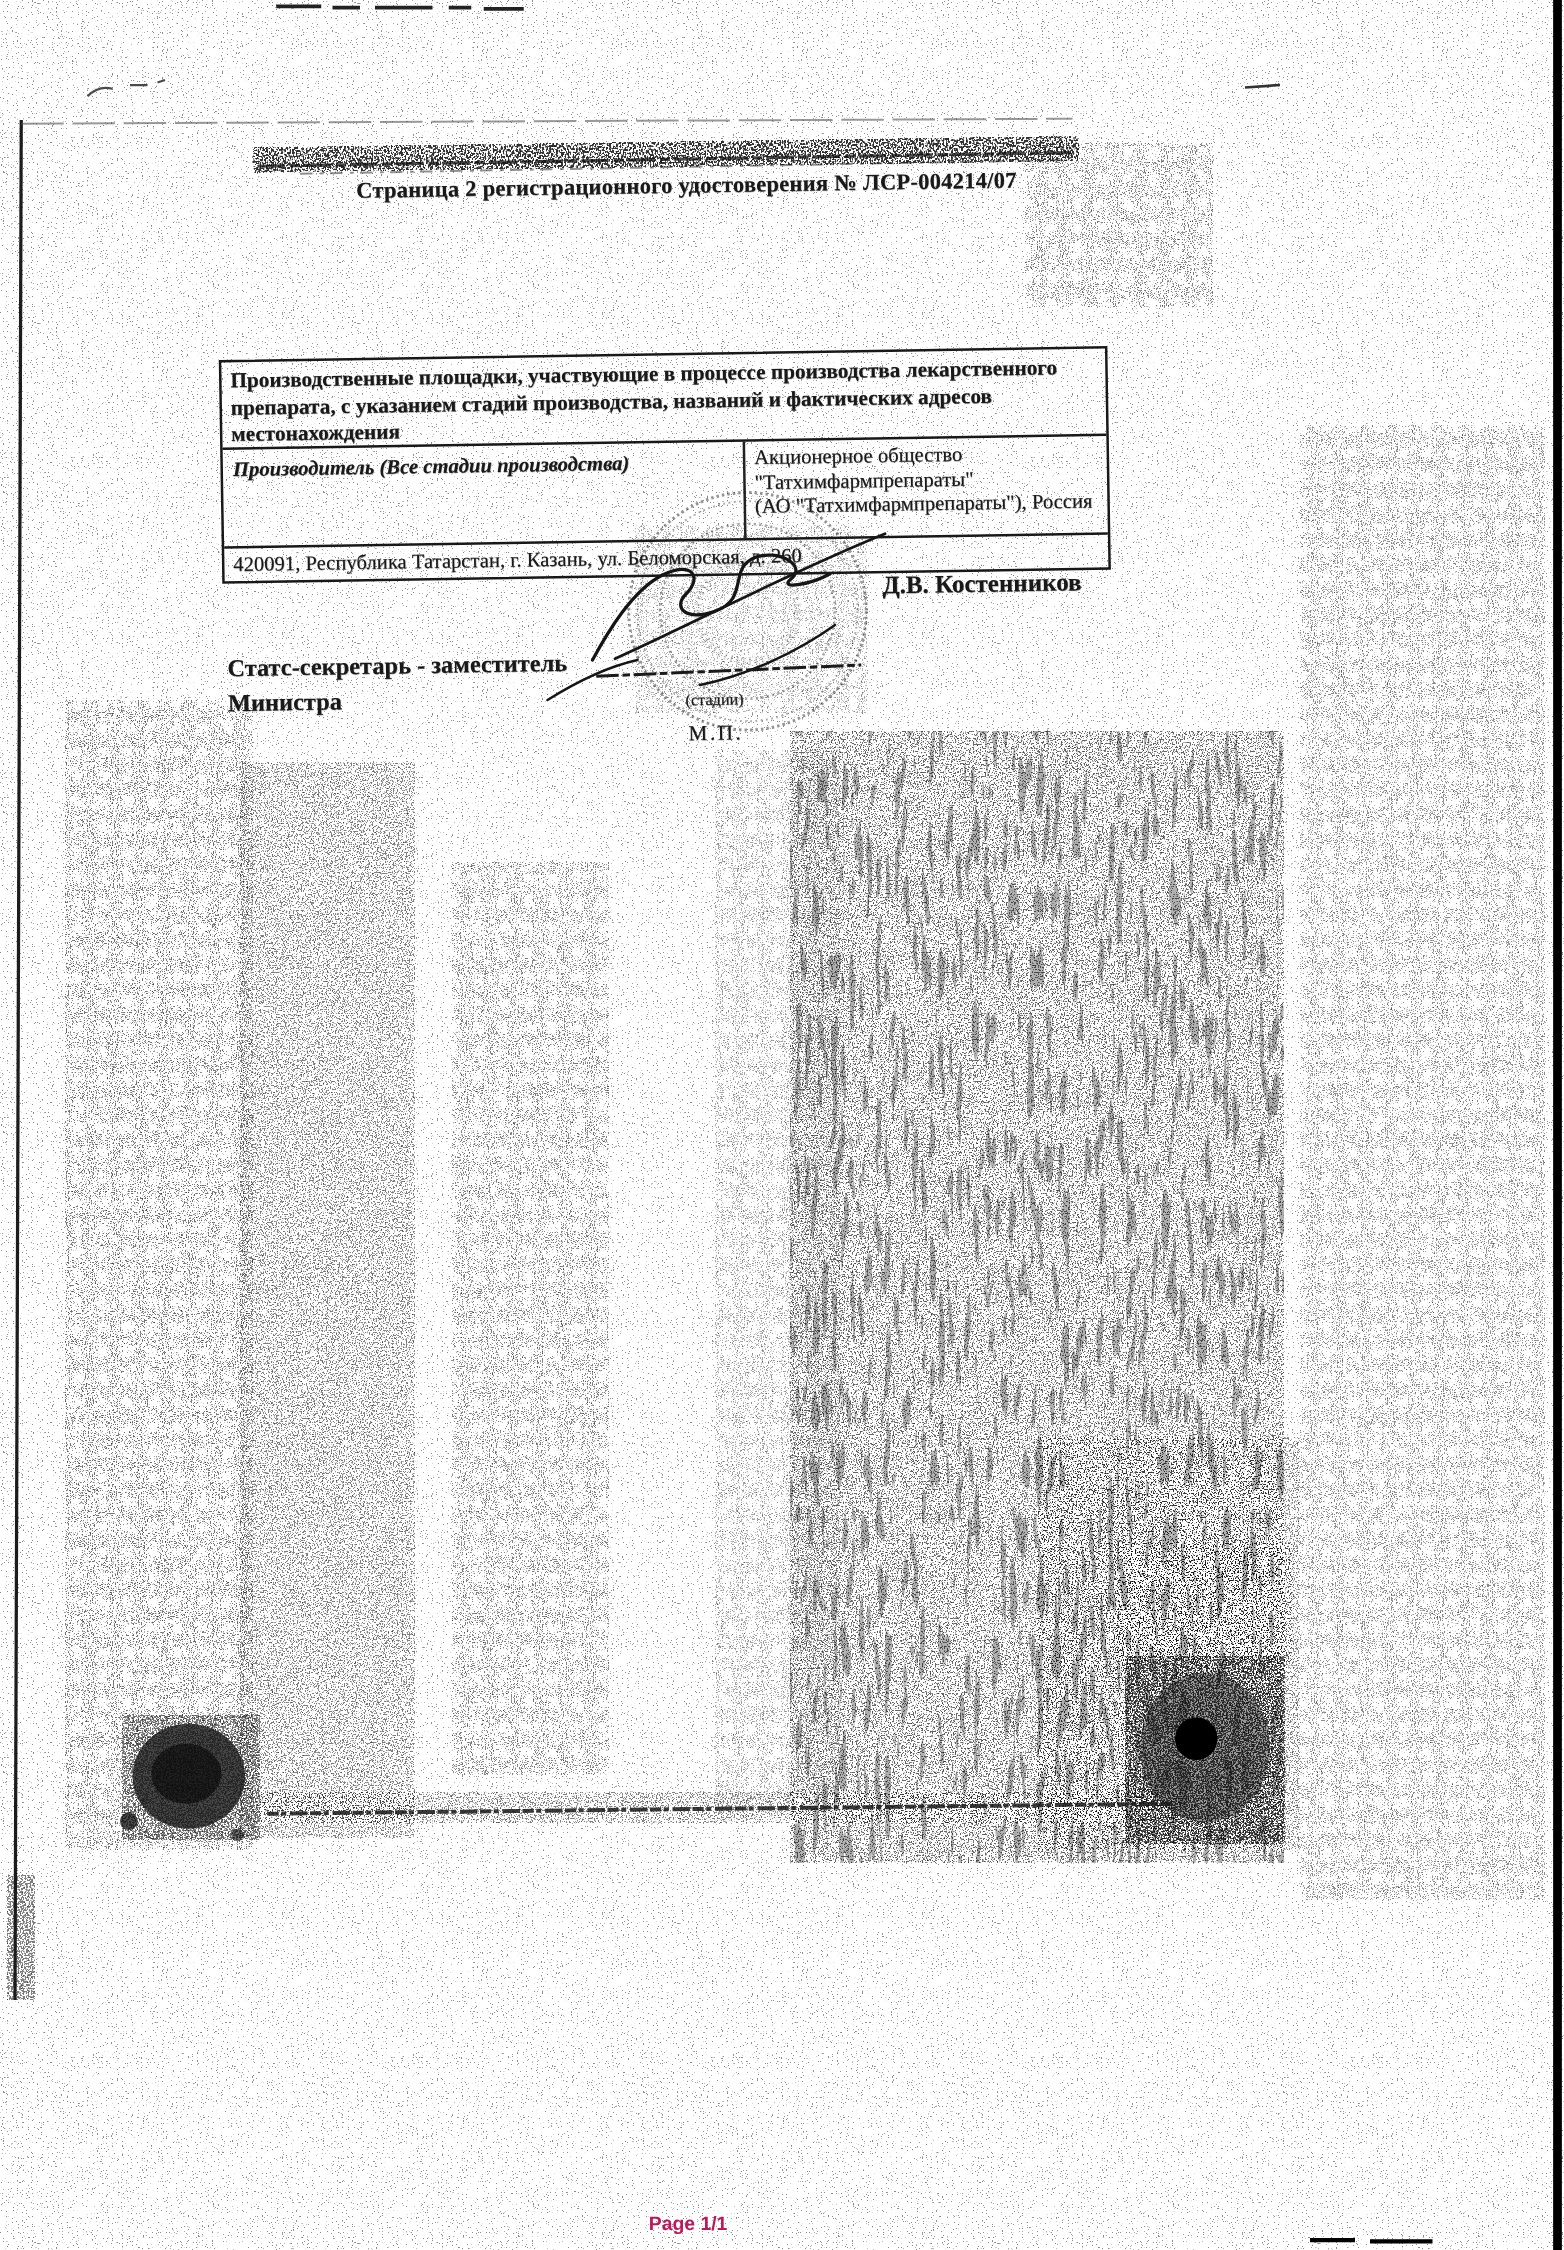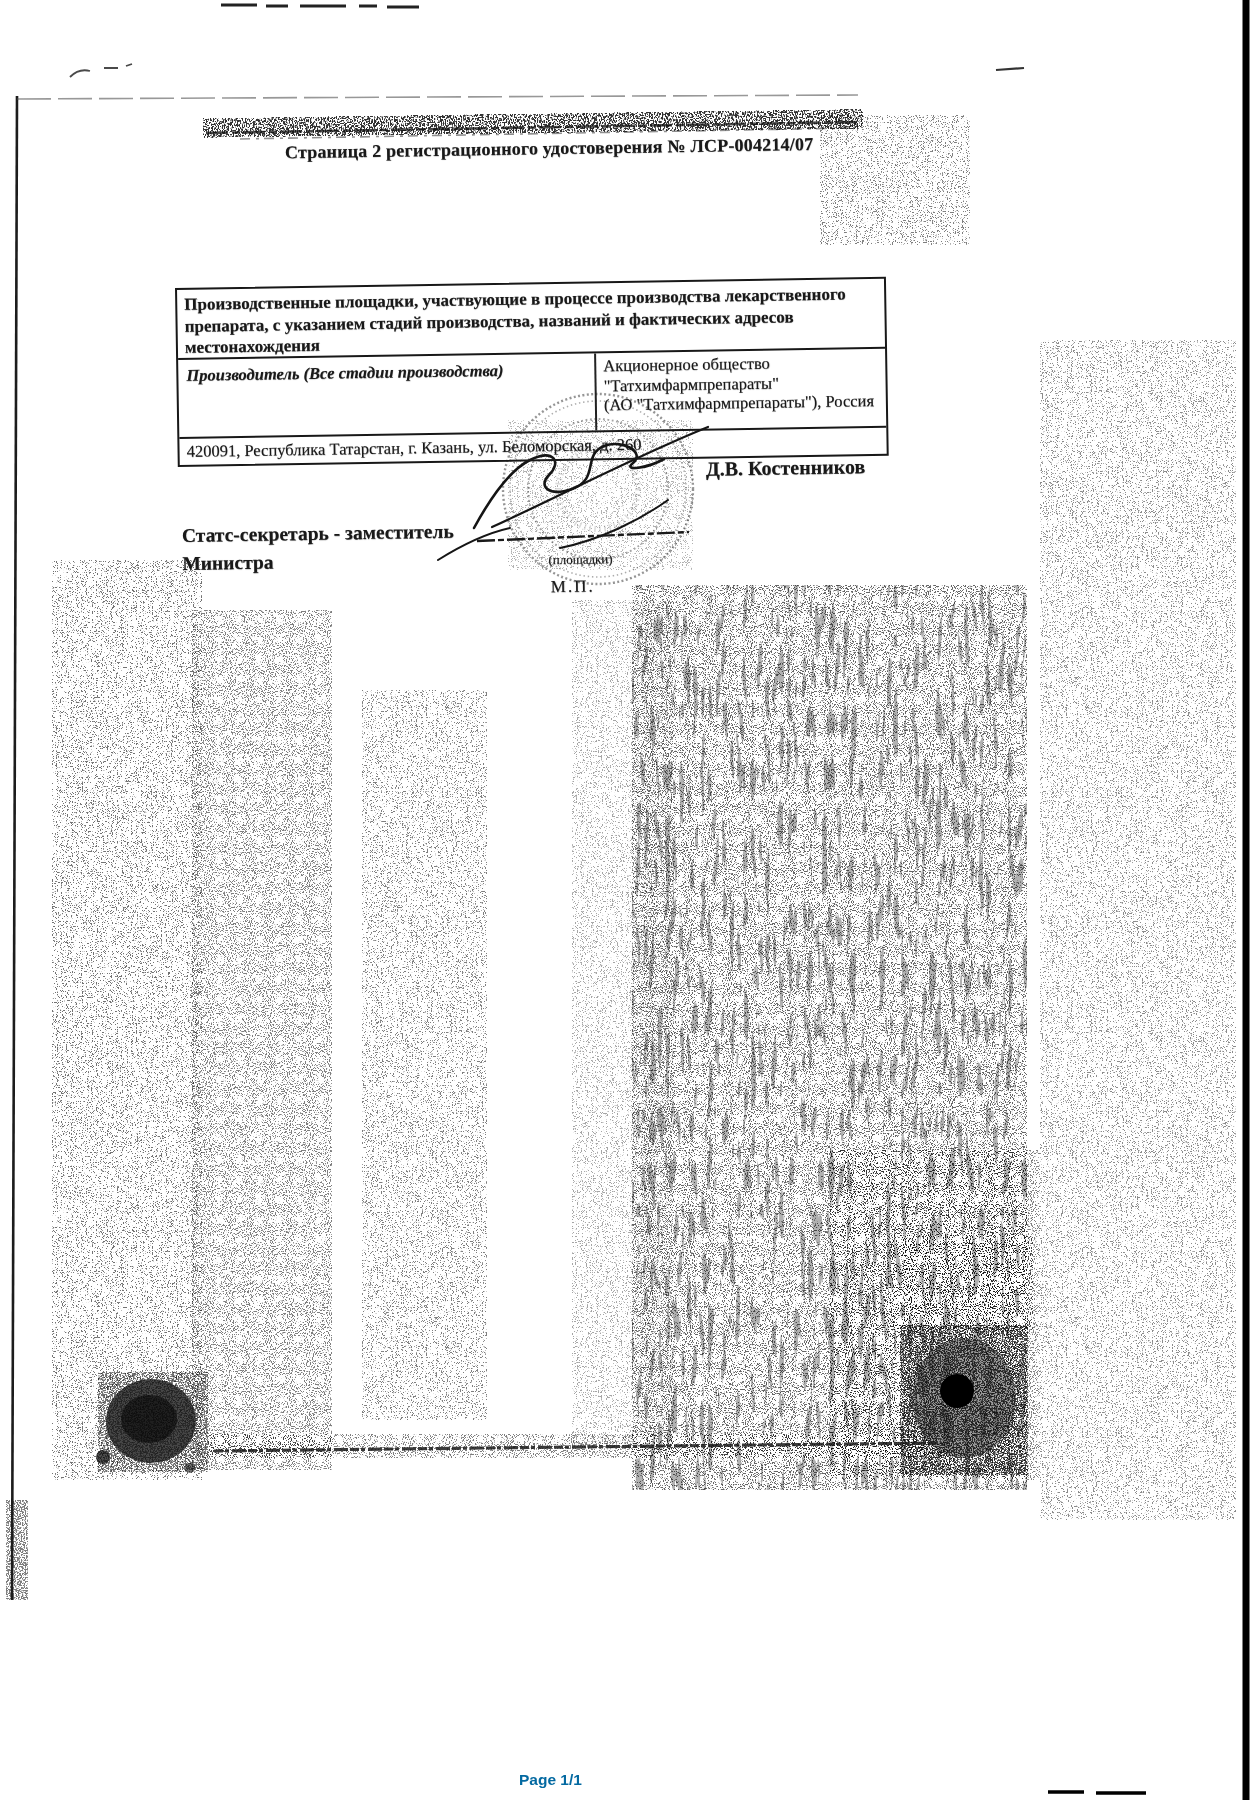--- a/index.html
+++ b/index.html
@@ -46,21 +46,21 @@
     font-size: 20px; font-weight: 700; white-space: nowrap;
   }
   .sig-caption { position: absolute; left: 544px; top: 558px; font-size: 13px; }
   .seal-mark {
     position: absolute; left: 546px; top: 583px;
     font-size: 17px; font-weight: 400; letter-spacing: 2px;
   }
   .print-footer {
     position: absolute; left: 519px; top: 1771px; z-index: 2;
     font-family: "Liberation Sans", sans-serif; font-size: 15.5px; font-weight: 700;
-    color: #0369a1;
+    color: #be185d;
   }
 </style>
 </head>
 <body>
 
 <div class="page">
 
   <svg class="artifacts" width="1251" height="1800" viewBox="0 0 1251 1800">
     <defs>
       <filter id="f-dense" x="0%" y="0%" width="100%" height="100%">
@@ -173,21 +173,21 @@
       <div class="trow-addr">420091, Республика Татарстан, г. Казань, ул. Беломорская, д. 260</div>
     </div>
 
     <div class="sig-post">
       <div>Статс-секретарь - заместитель</div>
       <div>Министра</div>
     </div>
 
     <div class="sig-name">Д.В. Костенников</div>
 
-    <div class="sig-caption">(площадки)</div>
+    <div class="sig-caption">(стадии)</div>
 
     <div class="seal-mark">М.П.</div>
 
   </div>
 
   <div class="print-footer">Page 1/1</div>
 
 </div>
 
 </body></html>

